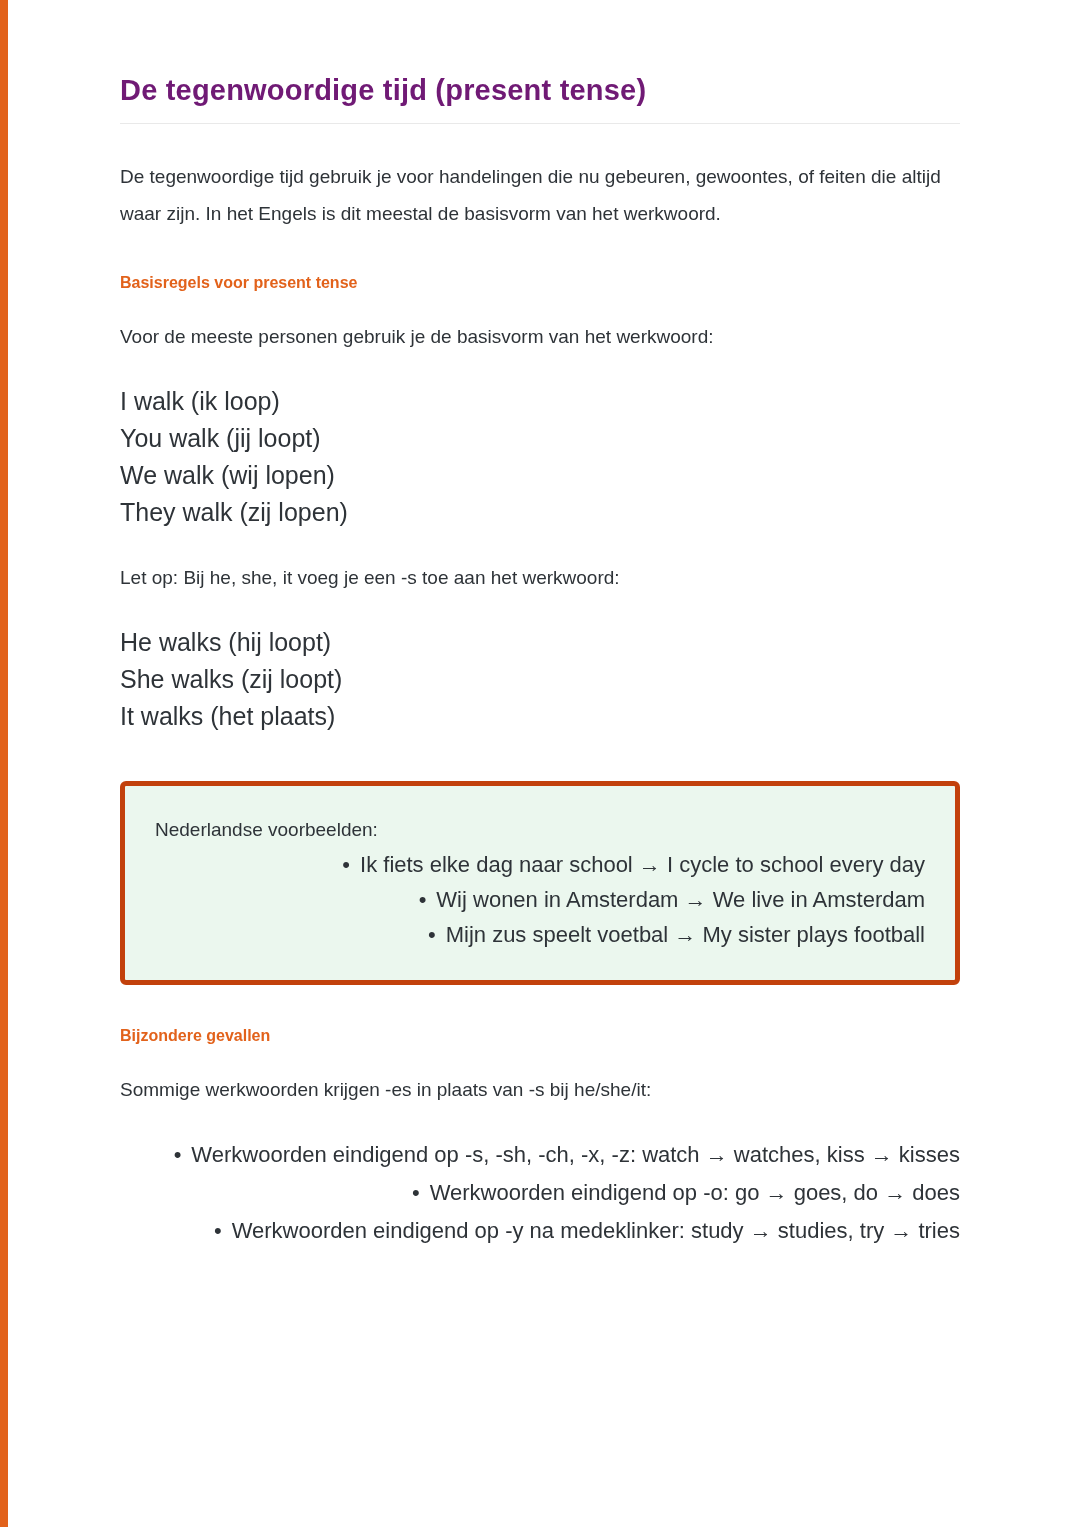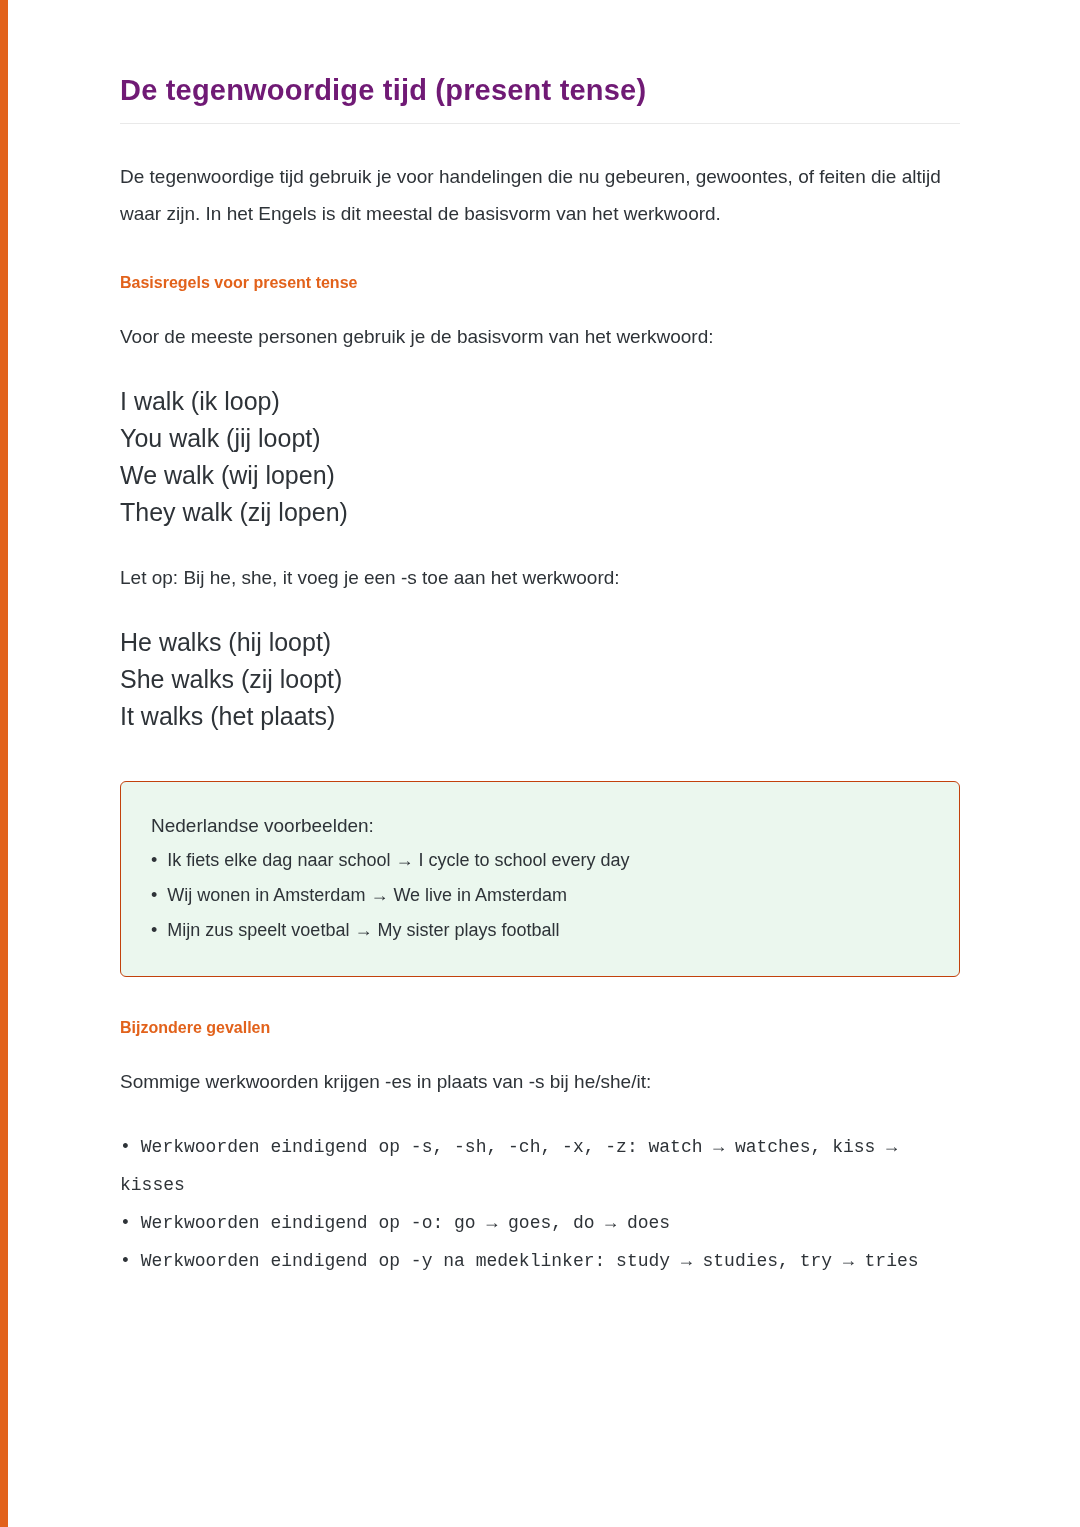--- a/index.html
+++ b/index.html
@@ -60,46 +60,46 @@
   .line-group {
     font-size: 25px;
     line-height: 37px;
     margin-bottom: 28px;
   }
 
   .callout {
     margin-top: 46px;
     margin-bottom: 24px;
     background: #ebf7ee;
-    border: 1px solid #c2410c;
+    border: 5px solid #c2410c;
     border-radius: 6px;
     padding: 26px 30px 28px 30px;
   }
 
   .callout .callout-title {
     font-size: 19px;
     line-height: 35px;
   }
 
   .callout .bullet-line,
   .bullet-list .bullet-line {
-    font-size: 18px;
+    font-size: 22px;
     line-height: 35px;
     position: relative;
+    text-align: right;
   }
 
   .bullet-line::before {
     content: "\2022";
     margin-right: 10px;
     color: #2e3338;
   }
 
   .bullet-list {
     margin-top: 8px;
-    font-family: Liberation Mono, monospace;
   }
 
   .bullet-list .bullet-line {
     line-height: 38px;
   }
 </style>
 </head>
 <body>
 
 <div class="accent-stripe"></div>

